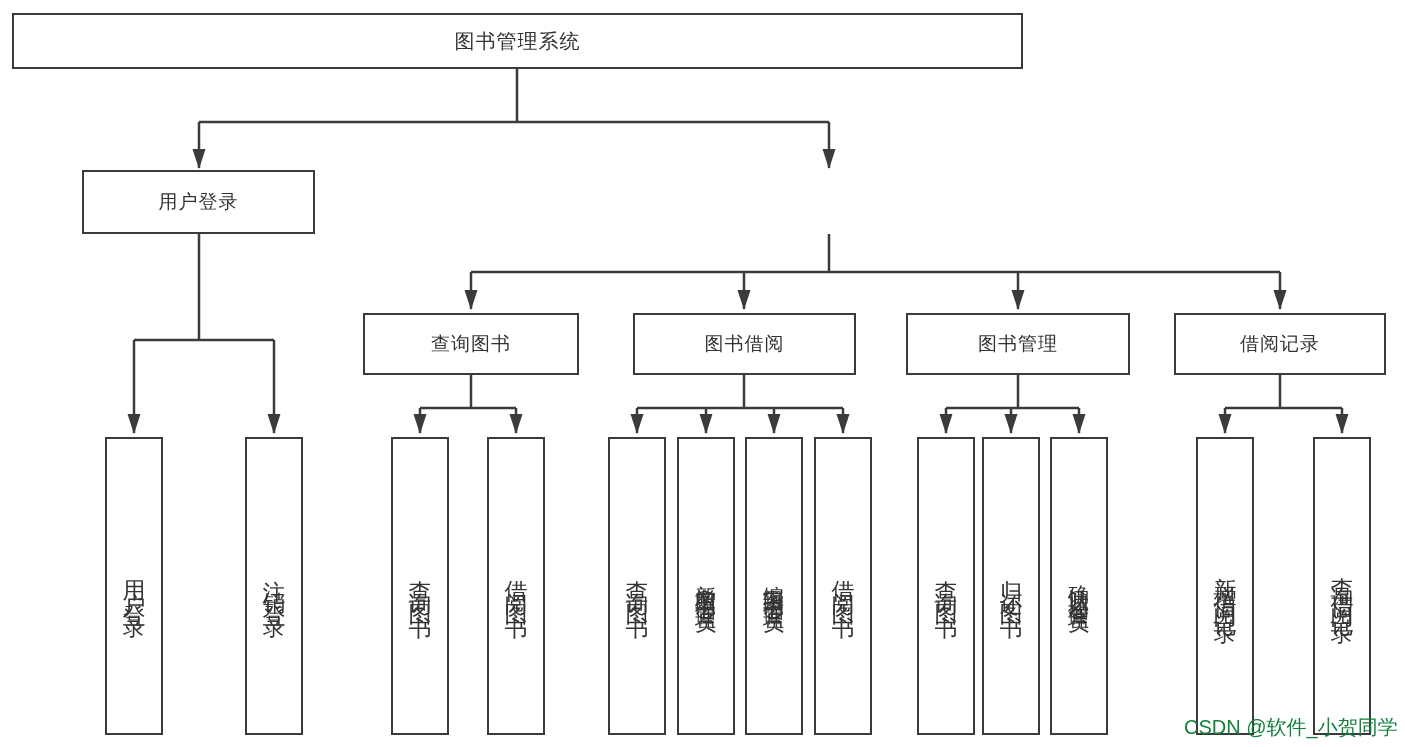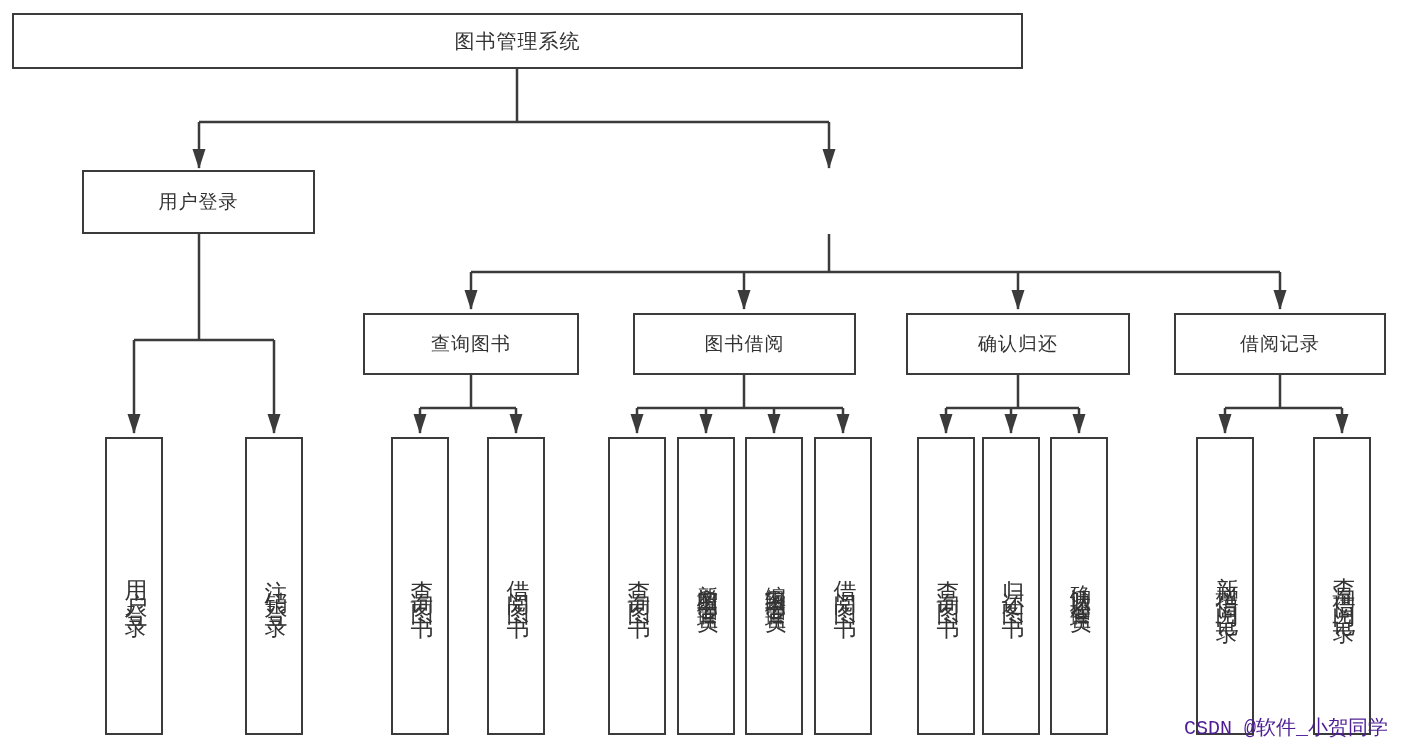--- a/index.html
+++ b/index.html
@@ -1,20 +1,20 @@
 <!DOCTYPE html>
 <html><head>
 <meta charset="utf-8">
 <style>
   html,body { margin:0; padding:0; background:#ffffff; }
   .canvas {
     position:relative;
     width:1405px; height:747px;
     background:#ffffff;
-    font-family:Liberation Mono, monospace;
+    font-family:Liberation Sans, sans-serif;
     overflow:hidden;
   }
   svg.connectors { position:absolute; left:0; top:0; z-index:1; }
   .node {
     position:absolute;
     box-sizing:border-box;
     border:2.5px solid #3b3b3b;
     background:#ffffff;
     display:flex; align-items:center; justify-content:center;
     font-size:19px; color:#333333;
@@ -38,21 +38,21 @@
     line-height:1;
     white-space:nowrap;
   }
   .vtext.s4  { letter-spacing:12px; }
   .vtext.s6  { letter-spacing:9px; }
   .vtext.s10 { letter-spacing:4px; font-size:21px; }
   .watermark {
     position:absolute;
     left:1184px; top:714px;
     font-size:20px;
-    color:#4c1d95;
+    color:#15803d;
     z-index:6;
     white-space:nowrap;
   }
 </style>
 </head>
 <body>
 
 <div class="canvas">
 
   <svg class="connectors" width="1405" height="747">
@@ -113,21 +113,21 @@
     <span>用户登录</span>
   </div>
 
   <div class="node" style="left:363px; top:313px; width:216px; height:62px;">
     <span>查询图书</span>
   </div>
   <div class="node" style="left:633px; top:313px; width:223px; height:62px;">
     <span>图书借阅</span>
   </div>
   <div class="node" style="left:906px; top:313px; width:224px; height:62px;">
-    <span>确认归还</span>
+    <span>图书管理</span>
   </div>
   <div class="node" style="left:1174px; top:313px; width:212px; height:62px;">
     <span>借阅记录</span>
   </div>
 
   <div class="leaf" style="left:105px;">
     <span class="vtext s4">用户登录</span>
   </div>
   <div class="leaf" style="left:245px;">
     <span class="vtext s4">注销登录</span>

